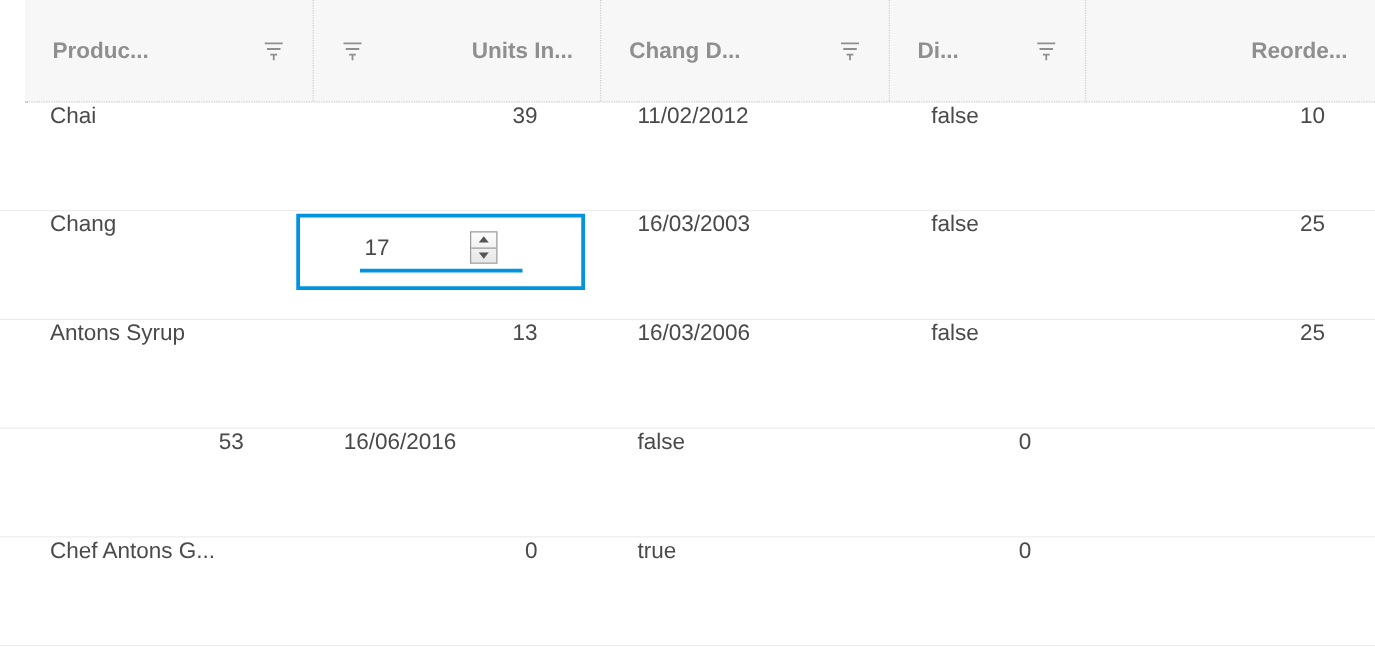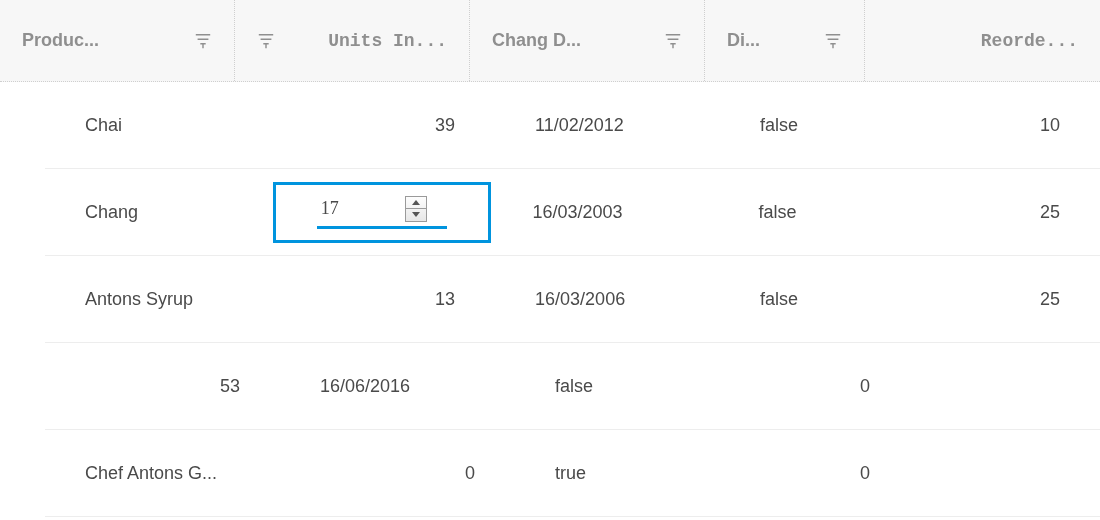--- a/index.html
+++ b/index.html
@@ -13,20 +13,21 @@
   .grid {
     width: 100%;
     font-size: 18px;
     color: #4a4a4a;
   }
   .header-row {
     display: flex;
     height: 82px;
     background: #f7f7f7;
     border-bottom: 1px dotted #cfcfcf;
+    margin-left: 20px;
   }
   .header-cell {
     display: flex;
     align-items: center;
     border-right: 1px dotted #cfcfcf;
     padding: 0 22px;
     color: #8f8f8f;
     font-weight: 600;
     white-space: nowrap;
     overflow: hidden;
@@ -37,21 +38,21 @@
   .c3 { width: 235px; }
   .c4 { width: 160px; }
   .c5 { width: 235px; }
 
   .hlabel {
     overflow: hidden;
     text-overflow: ellipsis;
     white-space: nowrap;
   }
   .hlabel.left { flex: 1; text-align: left; }
-  .hlabel.right { flex: 1; text-align: right; font-family: Liberation Mono, monospace; }
+  .hlabel.right { flex: 1; text-align: right; }
 
   .funnel {
     width: 18px;
     height: 18px;
     flex: 0 0 18px;
     display: inline-flex;
     align-items: center;
     justify-content: center;
   }
   .funnel svg { width: 18px; height: 18px; }
@@ -59,41 +60,38 @@
 
   .header-cell.lf { }
   .header-cell.lf .funnel-wrap { margin-left: 24px; }
   .header-cell.rf .funnel-wrap { margin-right: 24px; }
   .funnel-wrap { display:flex; align-items:center; }
 
   .body-row {
     display: flex;
     height: 87px;
     border-bottom: 1px solid #ededed;
-    align-items: center;
-    margin-left: 45px;
   }
   .body-cell {
     padding: 0 40px;
     white-space: nowrap;
     overflow: hidden;
     text-overflow: ellipsis;
   }
   .body-cell.num { text-align: right; }
   .body-cell.txt { text-align: left; }
 
   
   .edit-cell {
     position: relative;
     height: 65px;
     display: flex;
     align-items: center;
     justify-content: center;
     padding: 0;
-    font-family: Liberation Serif, serif;
   }
   .edit-outline {
     position: absolute;
     top: 2px; bottom: 2px; left: 2px; right: 2px;
     border: 3px solid #0094de;
     pointer-events: none;
   }
   .edit-inner {
     display: flex;
     align-items: center;

